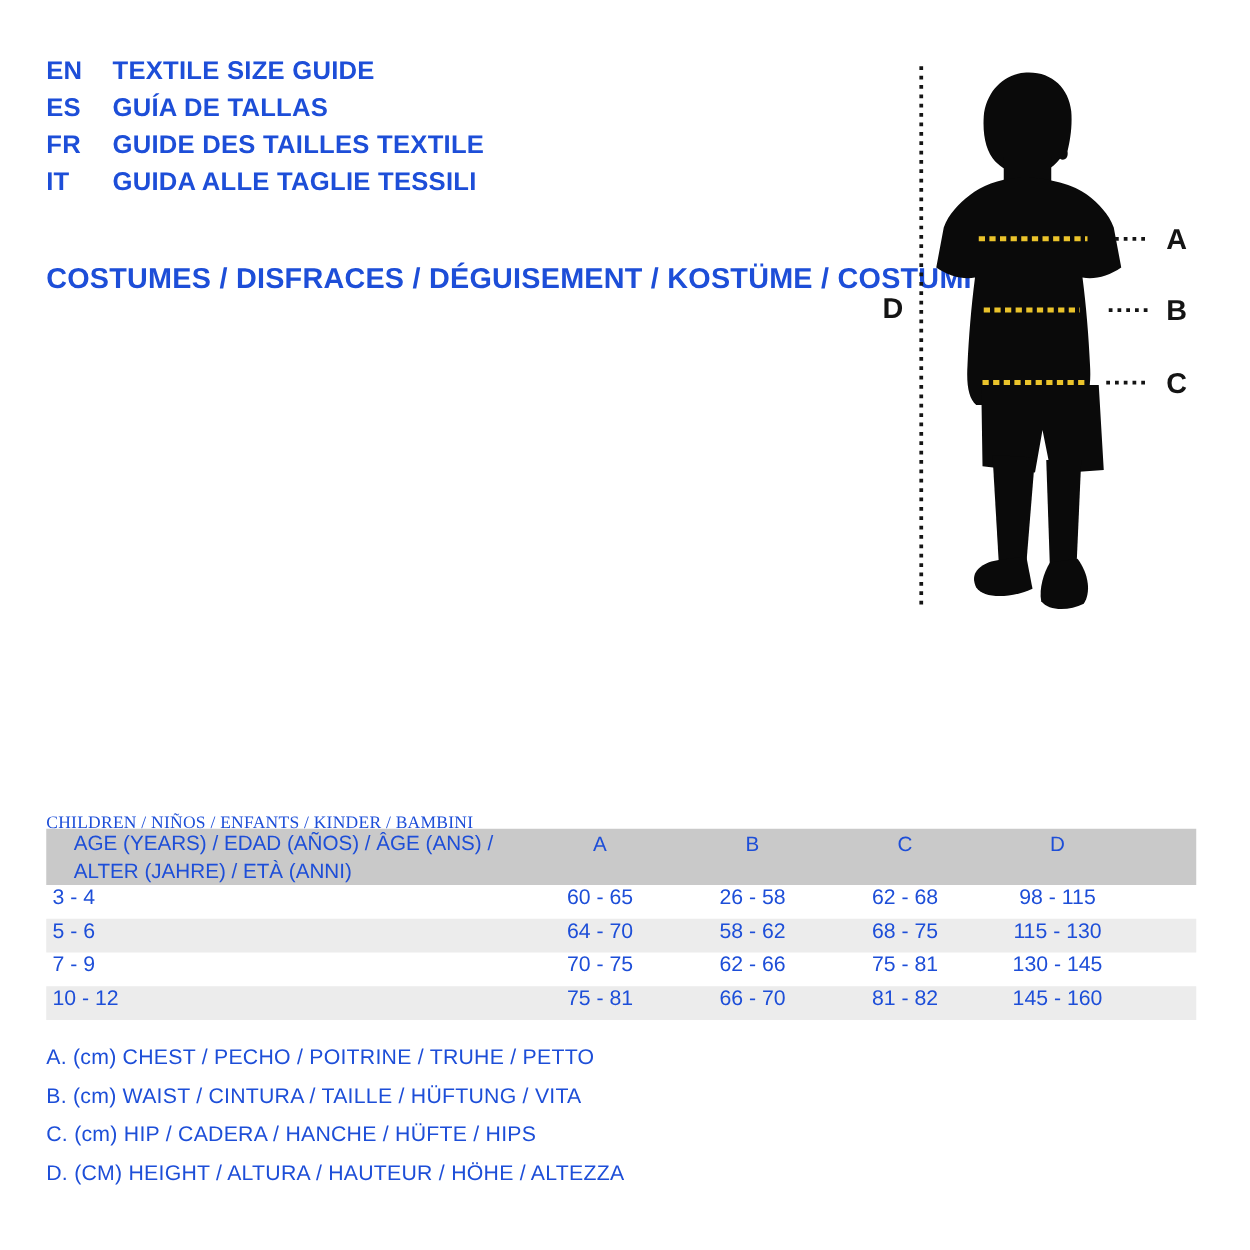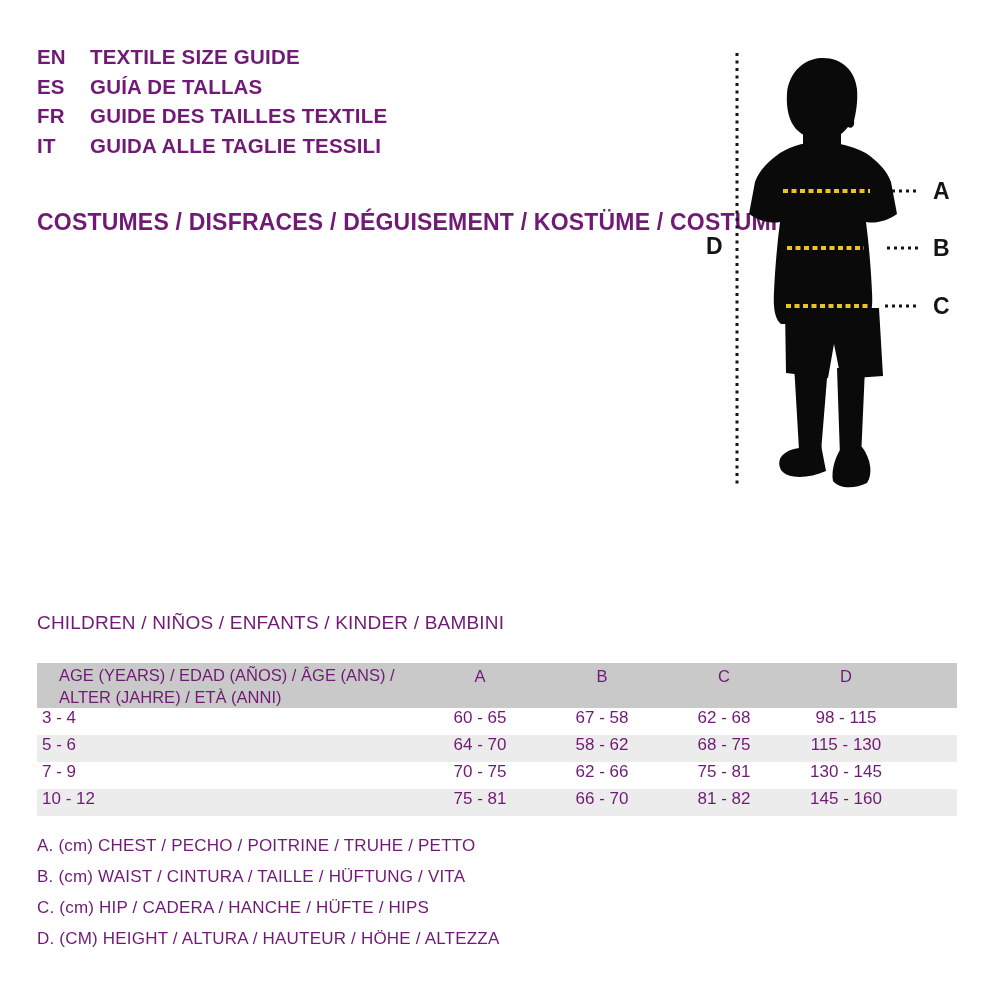--- a/index.html
+++ b/index.html
@@ -1,30 +1,30 @@
 <!DOCTYPE html>
 <html><head>
 <meta charset="utf-8">
 <style>
   html,body{margin:0;padding:0;background:#fff;}
   .canvas{
     position:relative;width:1000px;height:1000px;background:#ffffff;
-    font-family:"Liberation Sans",sans-serif;color:#701a75;overflow:hidden;
+    font-family:"Liberation Sans",sans-serif;color:#1d4ed8;overflow:hidden;
   }
   
   .lang-list{position:absolute;left:37px;top:42px;}
   .lang-row{display:flex;align-items:center;height:29.8px;font-size:20.5px;font-weight:700;letter-spacing:.2px;}
   .lang-code{width:53px;flex:0 0 53px;}
   
   .category-title{position:absolute;left:37px;top:209px;font-size:23px;font-weight:700;letter-spacing:.2px;}
   
   .figure{position:absolute;left:690px;top:30px;width:290px;height:480px;}
   .fig-label{font-family:"Liberation Sans",sans-serif;font-weight:700;font-size:23px;fill:#141414;}
   
-  .section-title{position:absolute;left:37px;top:612px;font-size:19px;letter-spacing:.2px;}
+  .section-title{position:absolute;left:37px;top:651px;font-size:14px;letter-spacing:.2px;font-family:Liberation Serif, serif;}
   
   .size-table{position:absolute;left:37px;top:663px;width:920px;font-size:17px;}
   .t-row{display:flex;align-items:flex-start;height:27px;}
   .t-row.alt{background:#ececec;}
   .t-header{height:45px;background:#c9c9c9;align-items:flex-start;font-size:16.5px;}
   .t-age{flex:1;padding-left:5px;}
   .t-header .t-age{padding-top:2px;line-height:21.5px;margin-left:17px;}
   .t-cell{width:122px;flex:0 0 122px;text-align:center;}
   .t-header .t-cell{padding-top:3px;line-height:21.5px;}
   .t-spacer{width:50px;flex:0 0 50px;}
@@ -99,21 +99,21 @@
       <div class="t-cell">A</div>
       <div class="t-cell">B</div>
       <div class="t-cell">C</div>
       <div class="t-cell">D</div>
       <div class="t-spacer"></div>
     </div>
 
     <div class="t-row">
       <div class="t-age">3 - 4</div>
       <div class="t-cell">60 - 65</div>
-      <div class="t-cell">67 - 58</div>
+      <div class="t-cell">26 - 58</div>
       <div class="t-cell">62 - 68</div>
       <div class="t-cell">98 - 115</div>
       <div class="t-spacer"></div>
     </div>
     <div class="t-row alt">
       <div class="t-age">5 - 6</div>
       <div class="t-cell">64 - 70</div>
       <div class="t-cell">58 - 62</div>
       <div class="t-cell">68 - 75</div>
       <div class="t-cell">115 - 130</div>

